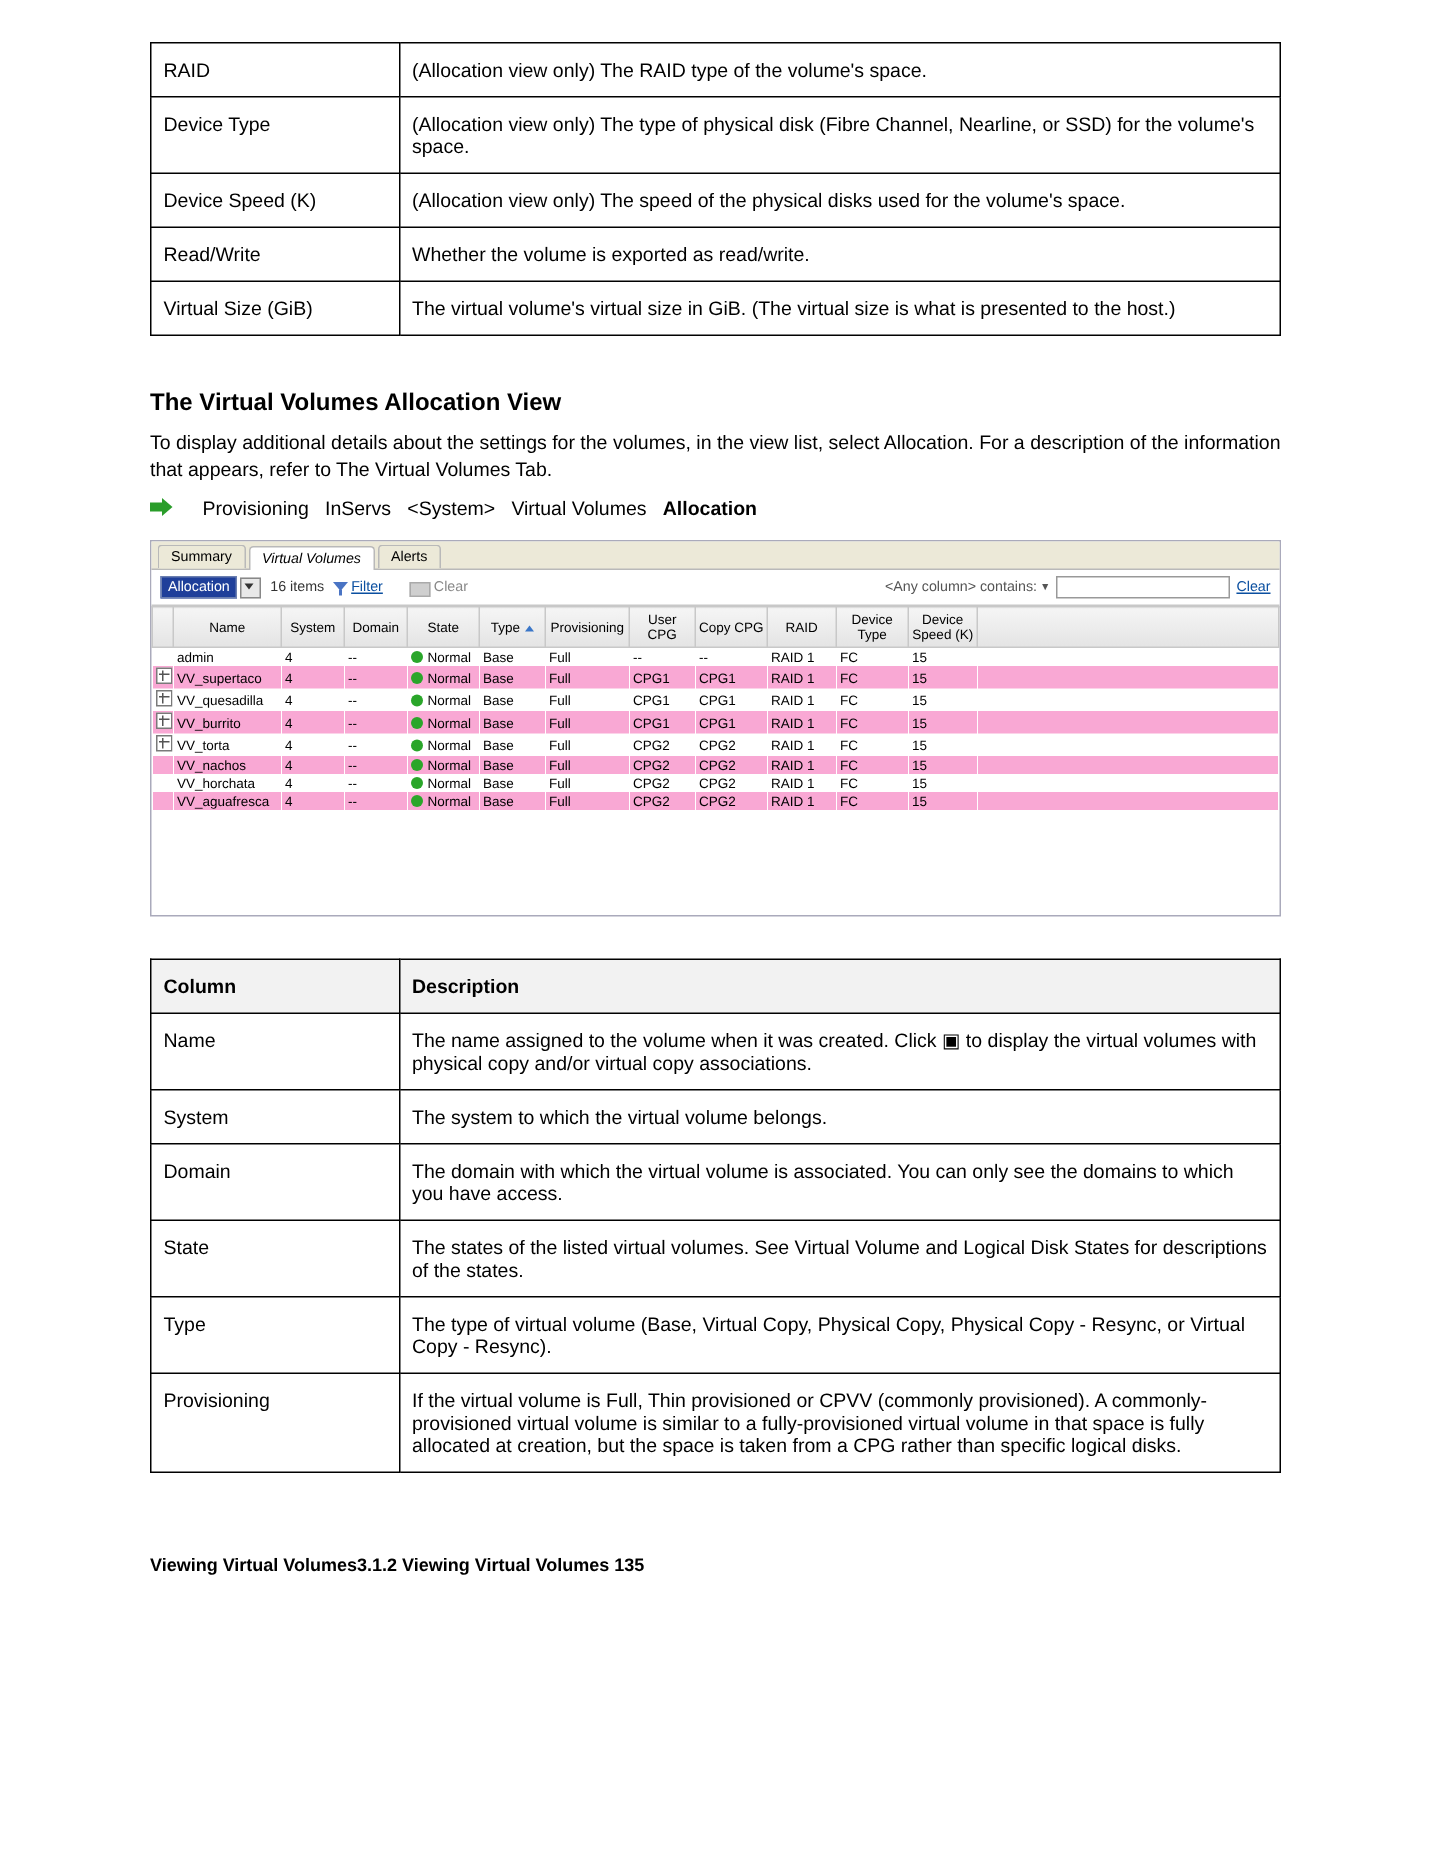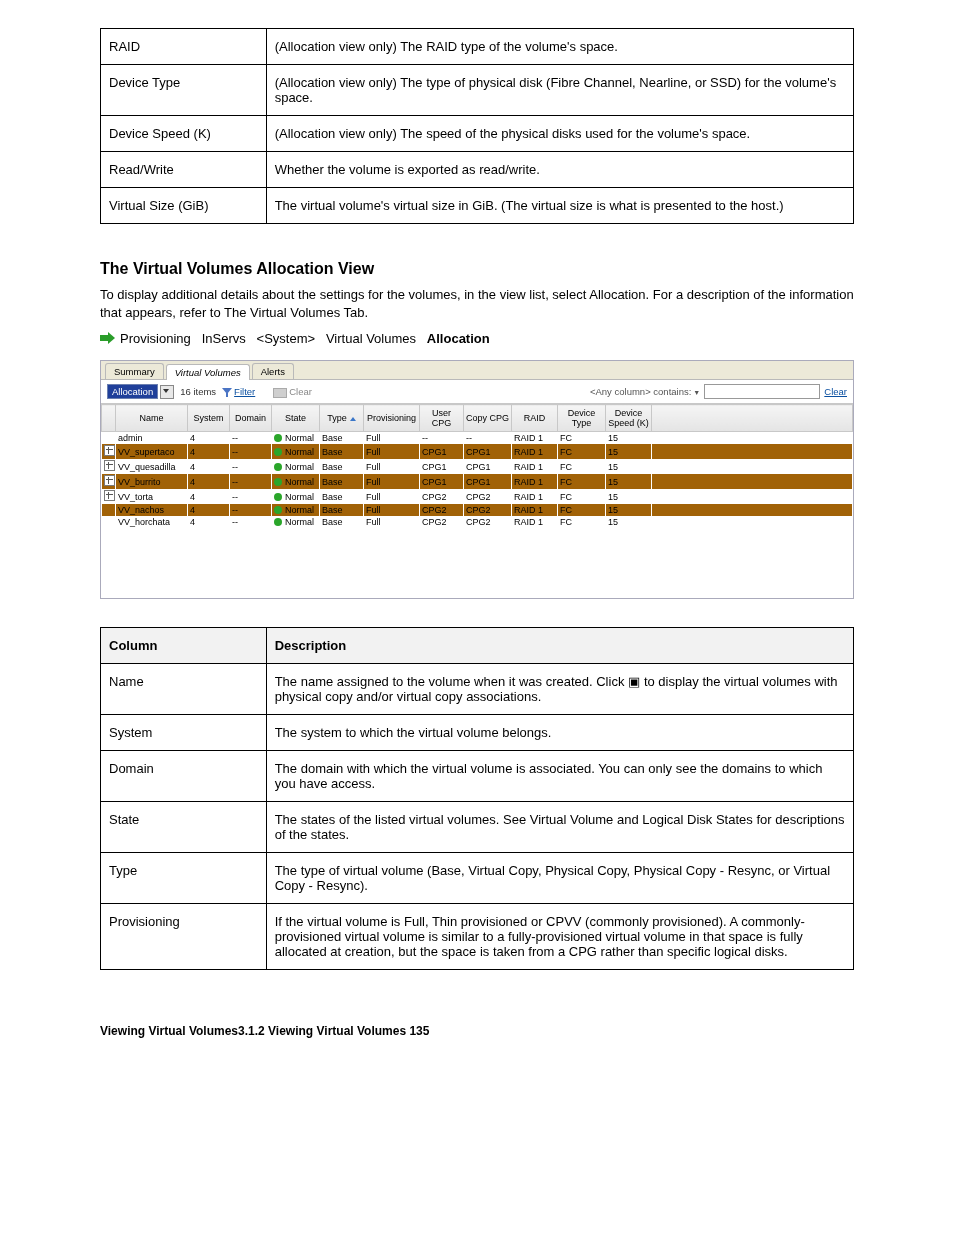--- a/index.html
+++ b/index.html
@@ -32,21 +32,21 @@
   table.spec th {
     background: #f2f2f2;
     font-weight: bold;
   }
   h3.sechead {
     font-size: 16px;
     font-weight: bold;
     margin: 36px 0 8px 0;
   }
   p.blk { margin: 0 0 10px 0; line-height: 1.35; }
-  .navline { display:flex; align-items:flex-start; gap:6px; margin:8px 0 14px 0; }
+  .navline { display:flex; align-items:flex-start; gap:21px; margin:8px 0 14px 0; }
   .arrow {
     width: 14px; height: 14px; position: relative; display:inline-block;
   }
   .arrow::before {
     content:""; position:absolute; left:0; top:4px; width:8px; height:6px; background:#2a9d2a;
   }
   .arrow::after {
     content:""; position:absolute; left:8px; top:1px; width:0; height:0;
     border-top:6px solid transparent; border-bottom:6px solid transparent; border-left:7px solid #2a9d2a;
   }
@@ -138,21 +138,21 @@
     border-left:3px solid transparent;border-right:3px solid transparent;border-bottom:4px solid #3a76c8;
   }
   table.grid td {
     padding:1px 2px;
     border-left:1px solid transparent;
     border-right:1px solid transparent;
     white-space:nowrap;
     overflow:hidden;
     text-align:left;
   }
-  table.grid tbody tr.alt { background:#a16207; }
+  table.grid tbody tr.alt { background:#f9a8d4; }
   .expander {
     width:9px;height:9px;border:1px solid #7a7a7a;display:inline-block;position:relative;margin-right:4px;background:#fff;
   }
   .expander::before{content:"";position:absolute;left:1px;right:1px;top:3px;height:1px;background:#555;}
   .expander::after{content:"";position:absolute;top:1px;bottom:1px;left:3px;width:1px;background:#555;}
   .statusdot{width:8px;height:8px;border-radius:50%;background:#2aa62a;display:inline-block;margin-right:3px;position:relative;top:1px;}
   .gridbody-spacer { height:70px; }
   .page-part table.spec td.label { width:22%; }
   .footer {
     display:flex; justify-content:flex-start; font-size:12px; margin-top:54px;font-weight:bold;
@@ -369,20 +369,35 @@
           <td><span class="statusdot"></span>Normal</td>
           <td>Base</td>
           <td>Full</td>
           <td>CPG2</td>
           <td>CPG2</td>
           <td>RAID 1</td>
           <td>FC</td>
           <td class="rgt">15</td>
           <td></td>
         </tr>
+        <tr class="alt">
+          <td class="cent"></td>
+          <td>VV_aguafresca</td>
+          <td>4</td>
+          <td>--</td>
+          <td><span class="statusdot"></span>Normal</td>
+          <td>Base</td>
+          <td>Full</td>
+          <td>CPG2</td>
+          <td>CPG2</td>
+          <td>RAID 1</td>
+          <td>FC</td>
+          <td class="rgt">15</td>
+          <td></td>
+        </tr>
       </tbody>
   </table>
   <div class="gridbody-spacer"></div>
 </div>
 
 <table class="spec">
   <thead>
     <tr>
       <th>Column</th>
       <th>Description</th>

